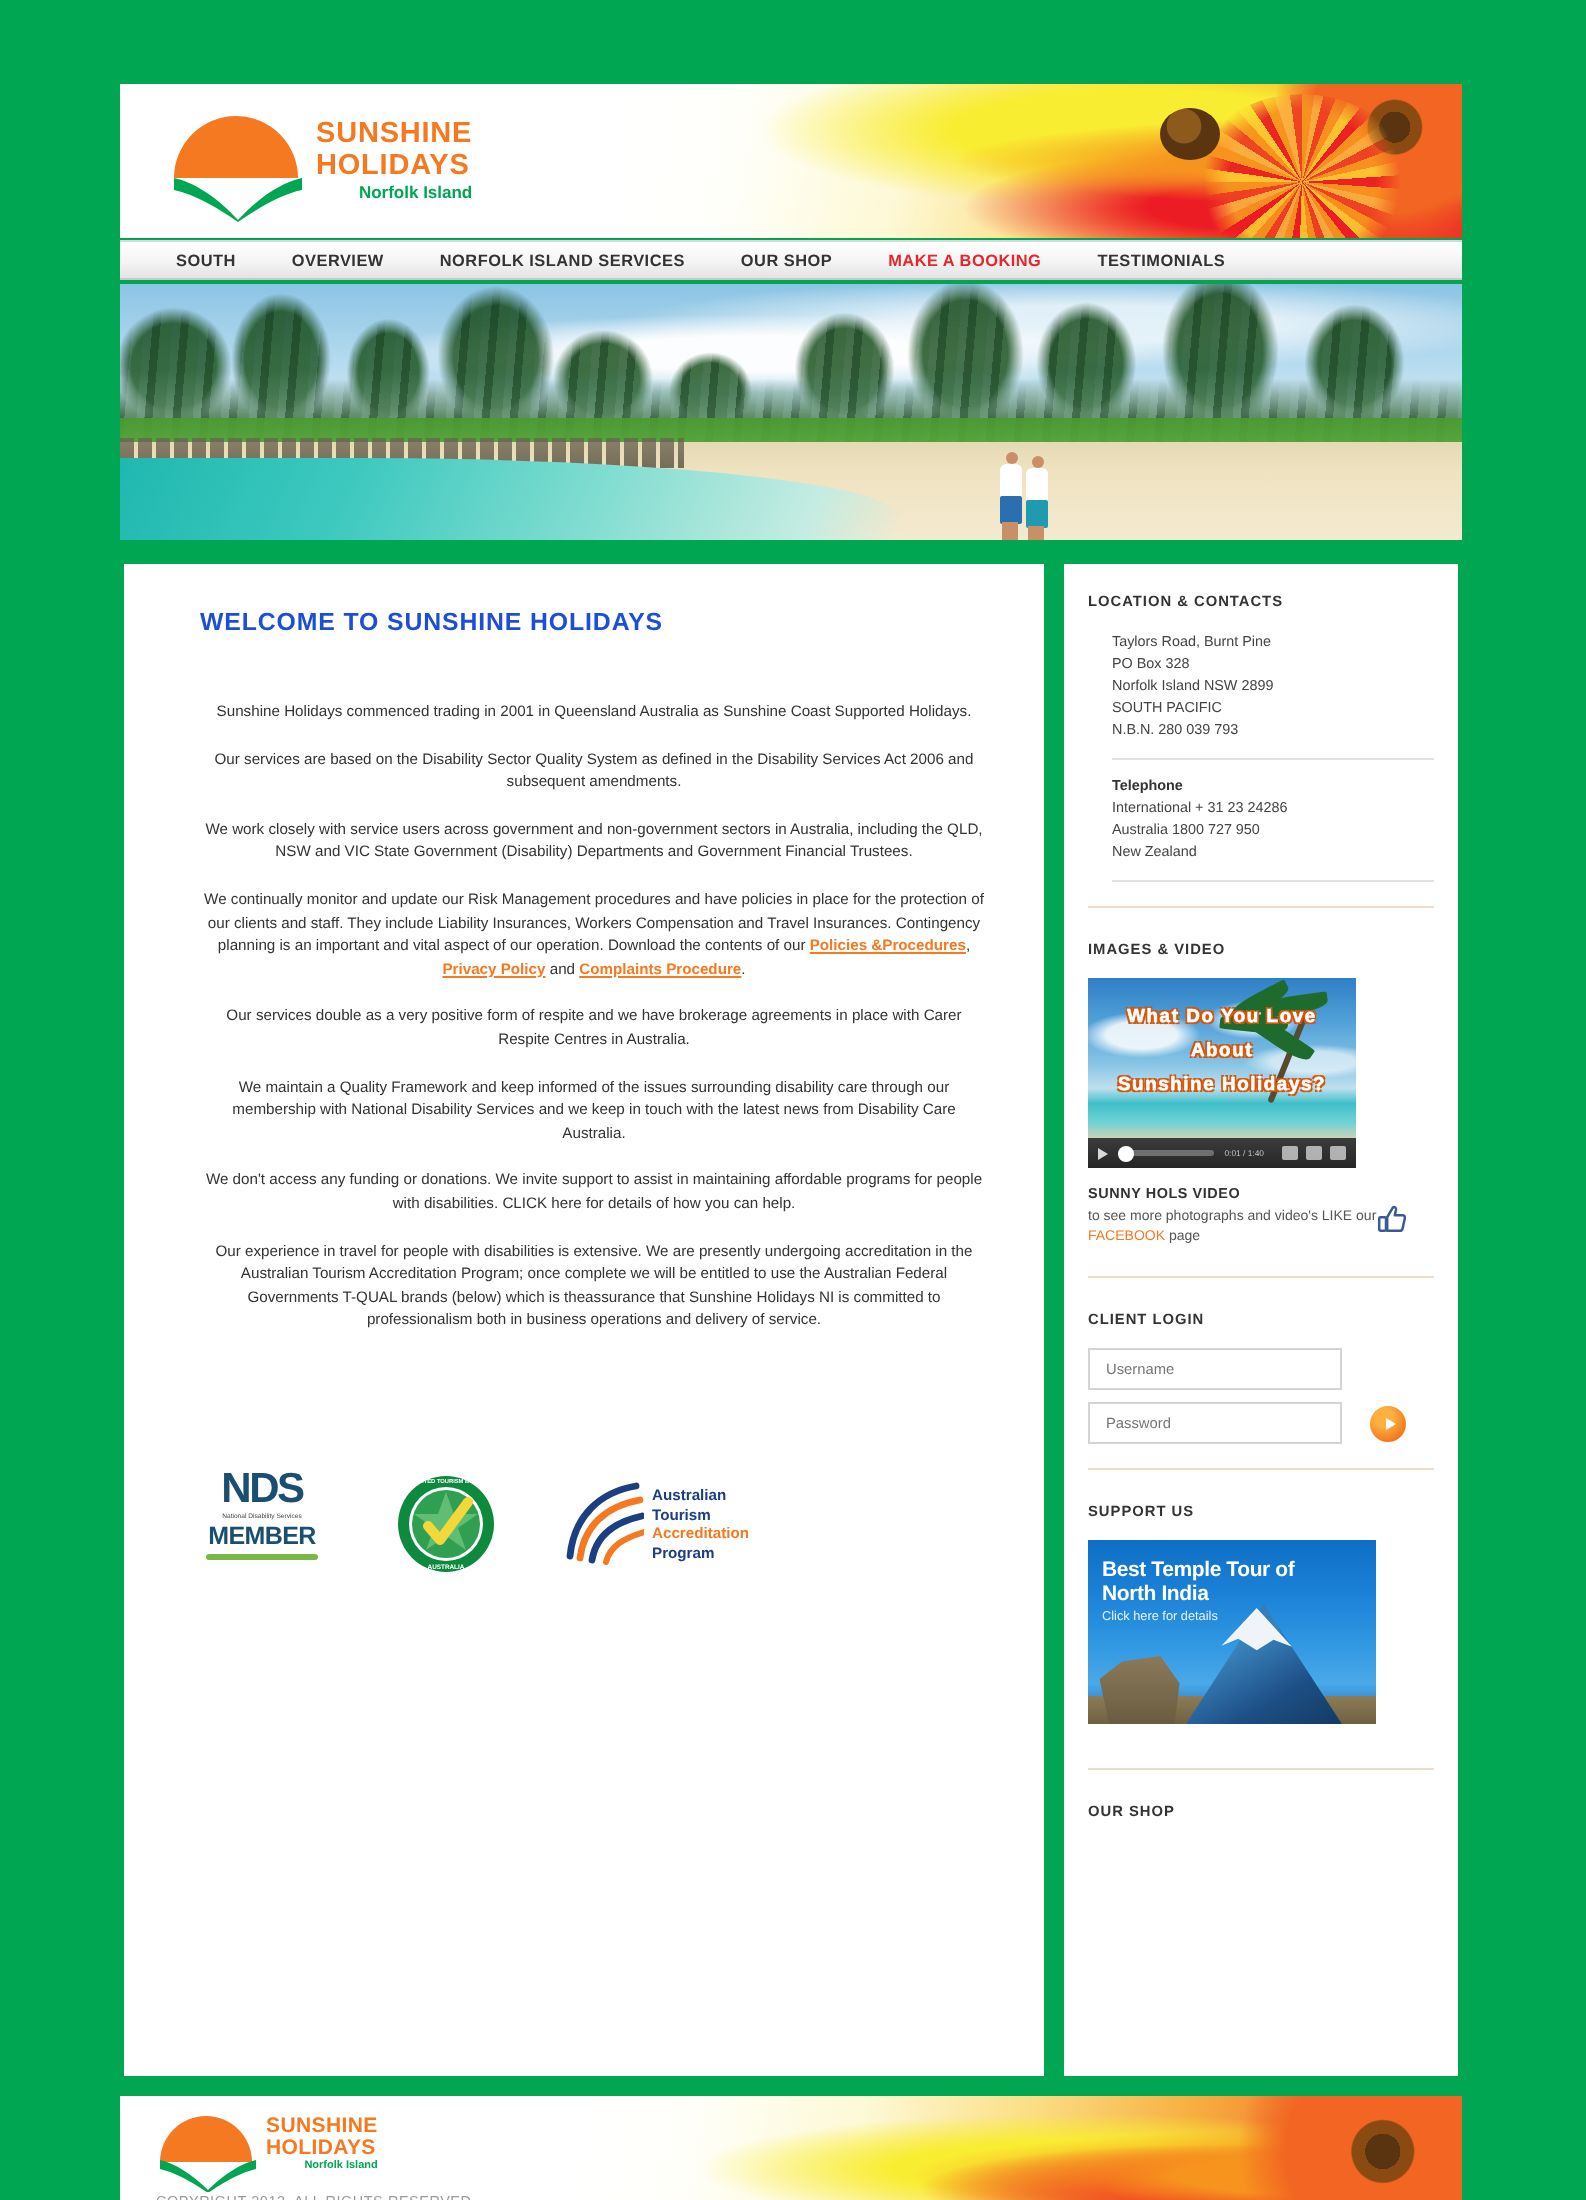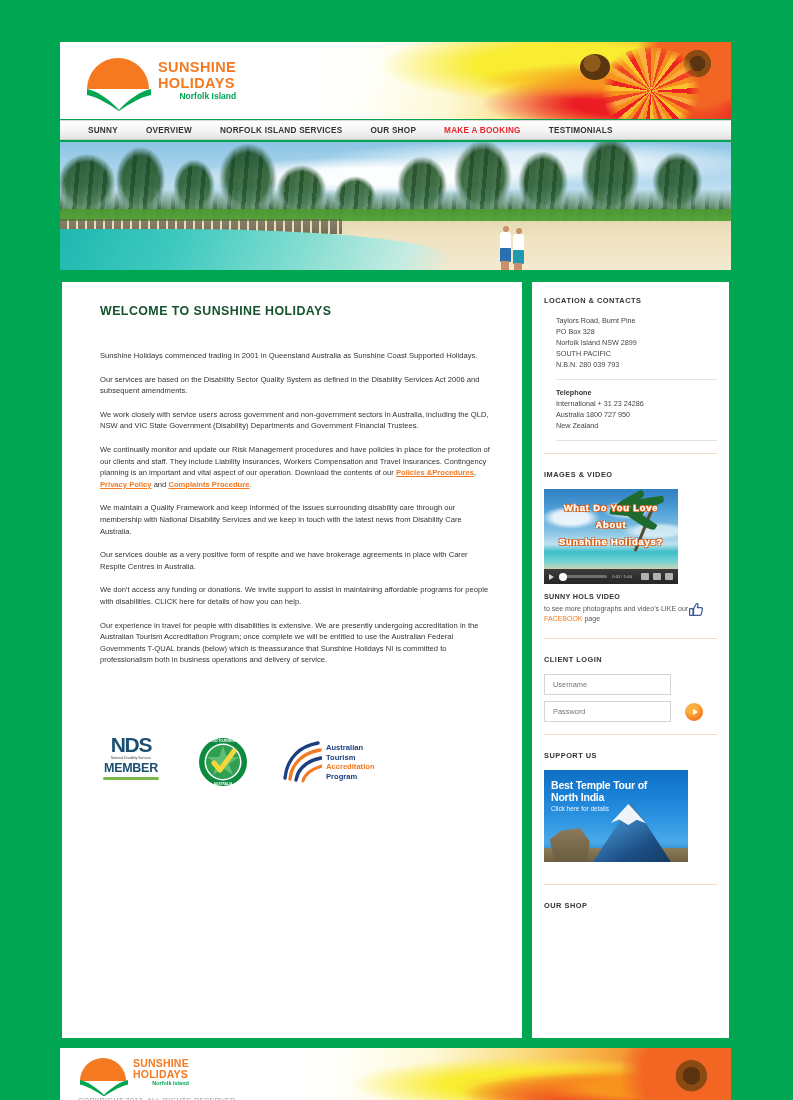--- a/index.html
+++ b/index.html
@@ -185,26 +185,27 @@
     padding: 22px 28px 0 38px;
   }
   .side-col {
     position:absolute; left:472px; top:2px;
     width:197px; height:756px;
     background:#ffffff;
     padding: 14px 12px 0 12px;
   }
 
   h1.welcome {
-    font-size: 12.4px; color:#14532d; font-weight:bold;
+    font-size: 12.4px; color:#1d4ed8; font-weight:bold;
     letter-spacing:0.45px; margin:0 0 32px 0;
   }
   p.body {
     font-size: 7.6px; color:#333333; line-height: 11.6px;
     margin: 0 0 12px 0;
+    text-align: center;
   }
   a.inline-link {
     color:#f47920; text-decoration:underline; font-weight:bold; cursor:pointer;
   }
 
   
   .logos-row {
     position:absolute; left:38px; top:452px;
     width:410px; height:60px;
     display:flex; align-items:center; gap:34px;
@@ -374,21 +375,21 @@
       </svg>
       <div class="logo-text">
         <div class="logo-line1">SUNSHINE</div>
         <div class="logo-line2">HOLIDAYS</div>
         <div class="logo-line3">Norfolk Island</div>
       </div>
     </div>
   </div>
 
   <nav class="nav">
-    <a class="nav-item" href="#">SUNNY</a>
+    <a class="nav-item" href="#">SOUTH</a>
     <a class="nav-item" href="#">OVERVIEW</a>
     <a class="nav-item" href="#">NORFOLK ISLAND SERVICES</a>
     <a class="nav-item" href="#">OUR SHOP</a>
     <a class="nav-item accent" href="#">MAKE A BOOKING</a>
     <a class="nav-item" href="#">TESTIMONIALS</a>
   </nav>
 
   <div class="hero">
     <div class="hero-sky"></div>
     <div class="hero-trees"></div>
@@ -412,22 +413,22 @@
 
     <div class="main-col">
       <h1 class="welcome">WELCOME TO SUNSHINE HOLIDAYS</h1>
 
       <p class="body">Sunshine Holidays commenced trading in 2001 in Queensland Australia as Sunshine Coast Supported Holidays.</p>
       <p class="body">Our services are based on the Disability Sector Quality System as defined in the Disability Services Act 2006 and subsequent amendments.</p>
       <p class="body">We work closely with service users across government and non-government sectors in Australia, including the QLD, NSW and VIC State Government (Disability) Departments and Government Financial Trustees.</p>
 
       <p class="body"><span>We continually monitor and update our Risk Management procedures and have policies in place for the protection of our clients and staff.   They include Liability Insurances, Workers Compensation and Travel Insurances.   Contingency planning is an important and vital aspect of our operation. Download the contents of our </span><a class="inline-link" href="#">Policies &amp;Procedures</a><span>, </span><a class="inline-link" href="#">Privacy Policy</a><span> and </span><a class="inline-link" href="#">Complaints Procedure</a><span>.</span></p>
 
+      <p class="body">Our services double as a very positive form of respite and we have brokerage agreements in place with Carer Respite Centres in Australia.</p>
       <p class="body">We maintain a Quality Framework and keep informed of the issues surrounding disability care through our membership with National Disability Services and we keep in touch with the latest news from Disability Care Australia.</p>
-      <p class="body">Our services double as a very positive form of respite and we have brokerage agreements in place with Carer Respite Centres in Australia.</p>
       <p class="body">We don't access any funding or donations.  We invite support to assist in maintaining affordable programs  for people with disabilities.  CLICK here for details of how you can help.</p>
       <p class="body">Our experience in travel for people with disabilities is extensive.  We are presently undergoing accreditation in the Australian Tourism Accreditation Program; once complete we will be entitled to use the Australian Federal Governments T-QUAL brands (below) which is theassurance that Sunshine Holidays NI is committed to professionalism both in business operations and delivery of service.</p>
     </div>
 
     <div class="logos-row">
 
 
       <div class="lg nds">
         <div class="nds-top">NDS</div>
         <div class="nds-sub">National Disability Services</div>

